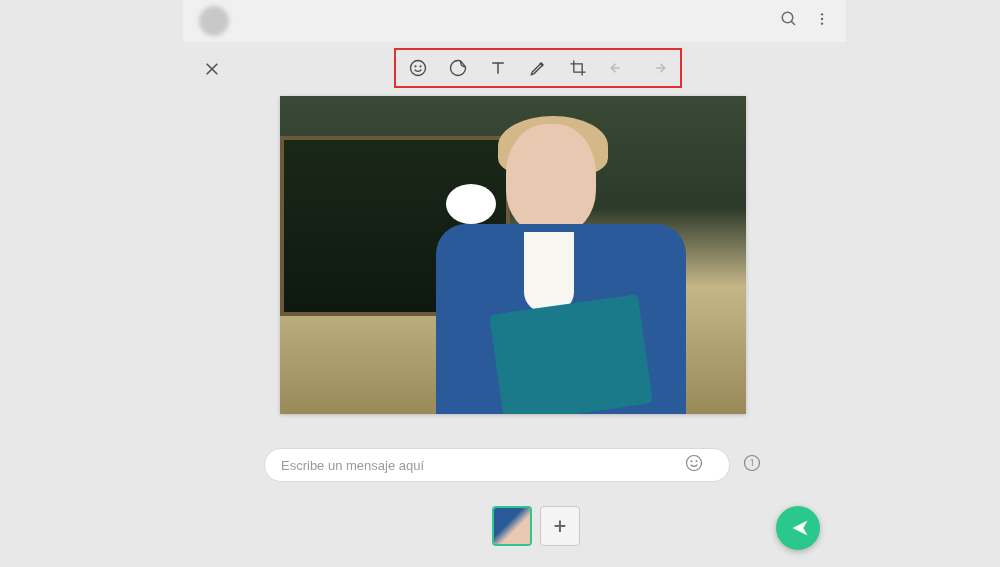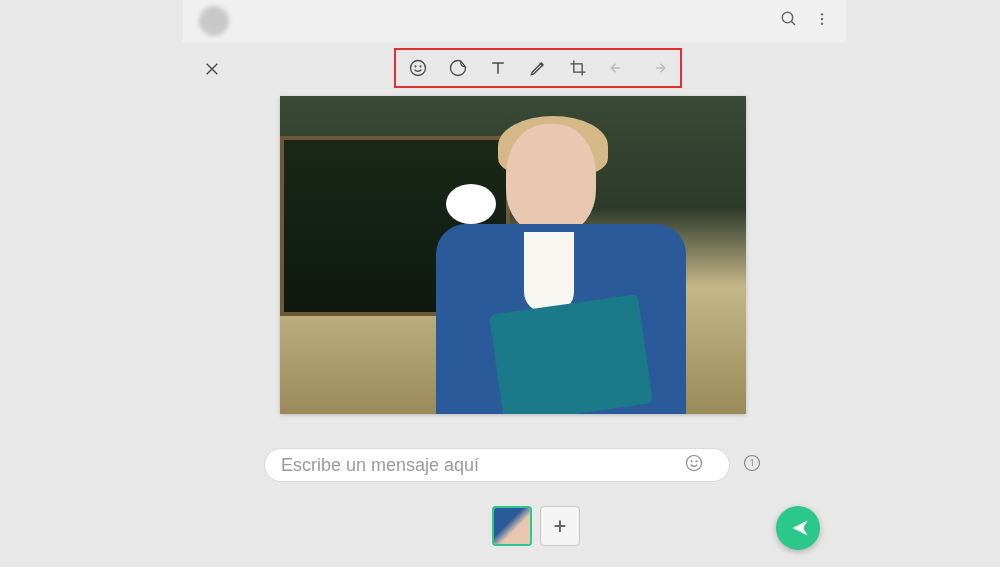--- a/index.html
+++ b/index.html
@@ -161,21 +161,21 @@
       align-items: center;
       gap: 12px;
     }
     .caption-input {
       flex: 1;
       height: 34px;
       border: 1px solid #dadada;
       border-radius: 20px;
       background: #ffffff;
       padding: 0 44px 0 16px;
-      font-size: 18px;
+      font-size: 13px;
       color: #888;
       outline: none;
     }
     .caption-input::placeholder { color: #9a9a9a; }
     .emoji-in-input {
       position: absolute;
       right: 58px;
       color: #868686;
       cursor: pointer;
     }

